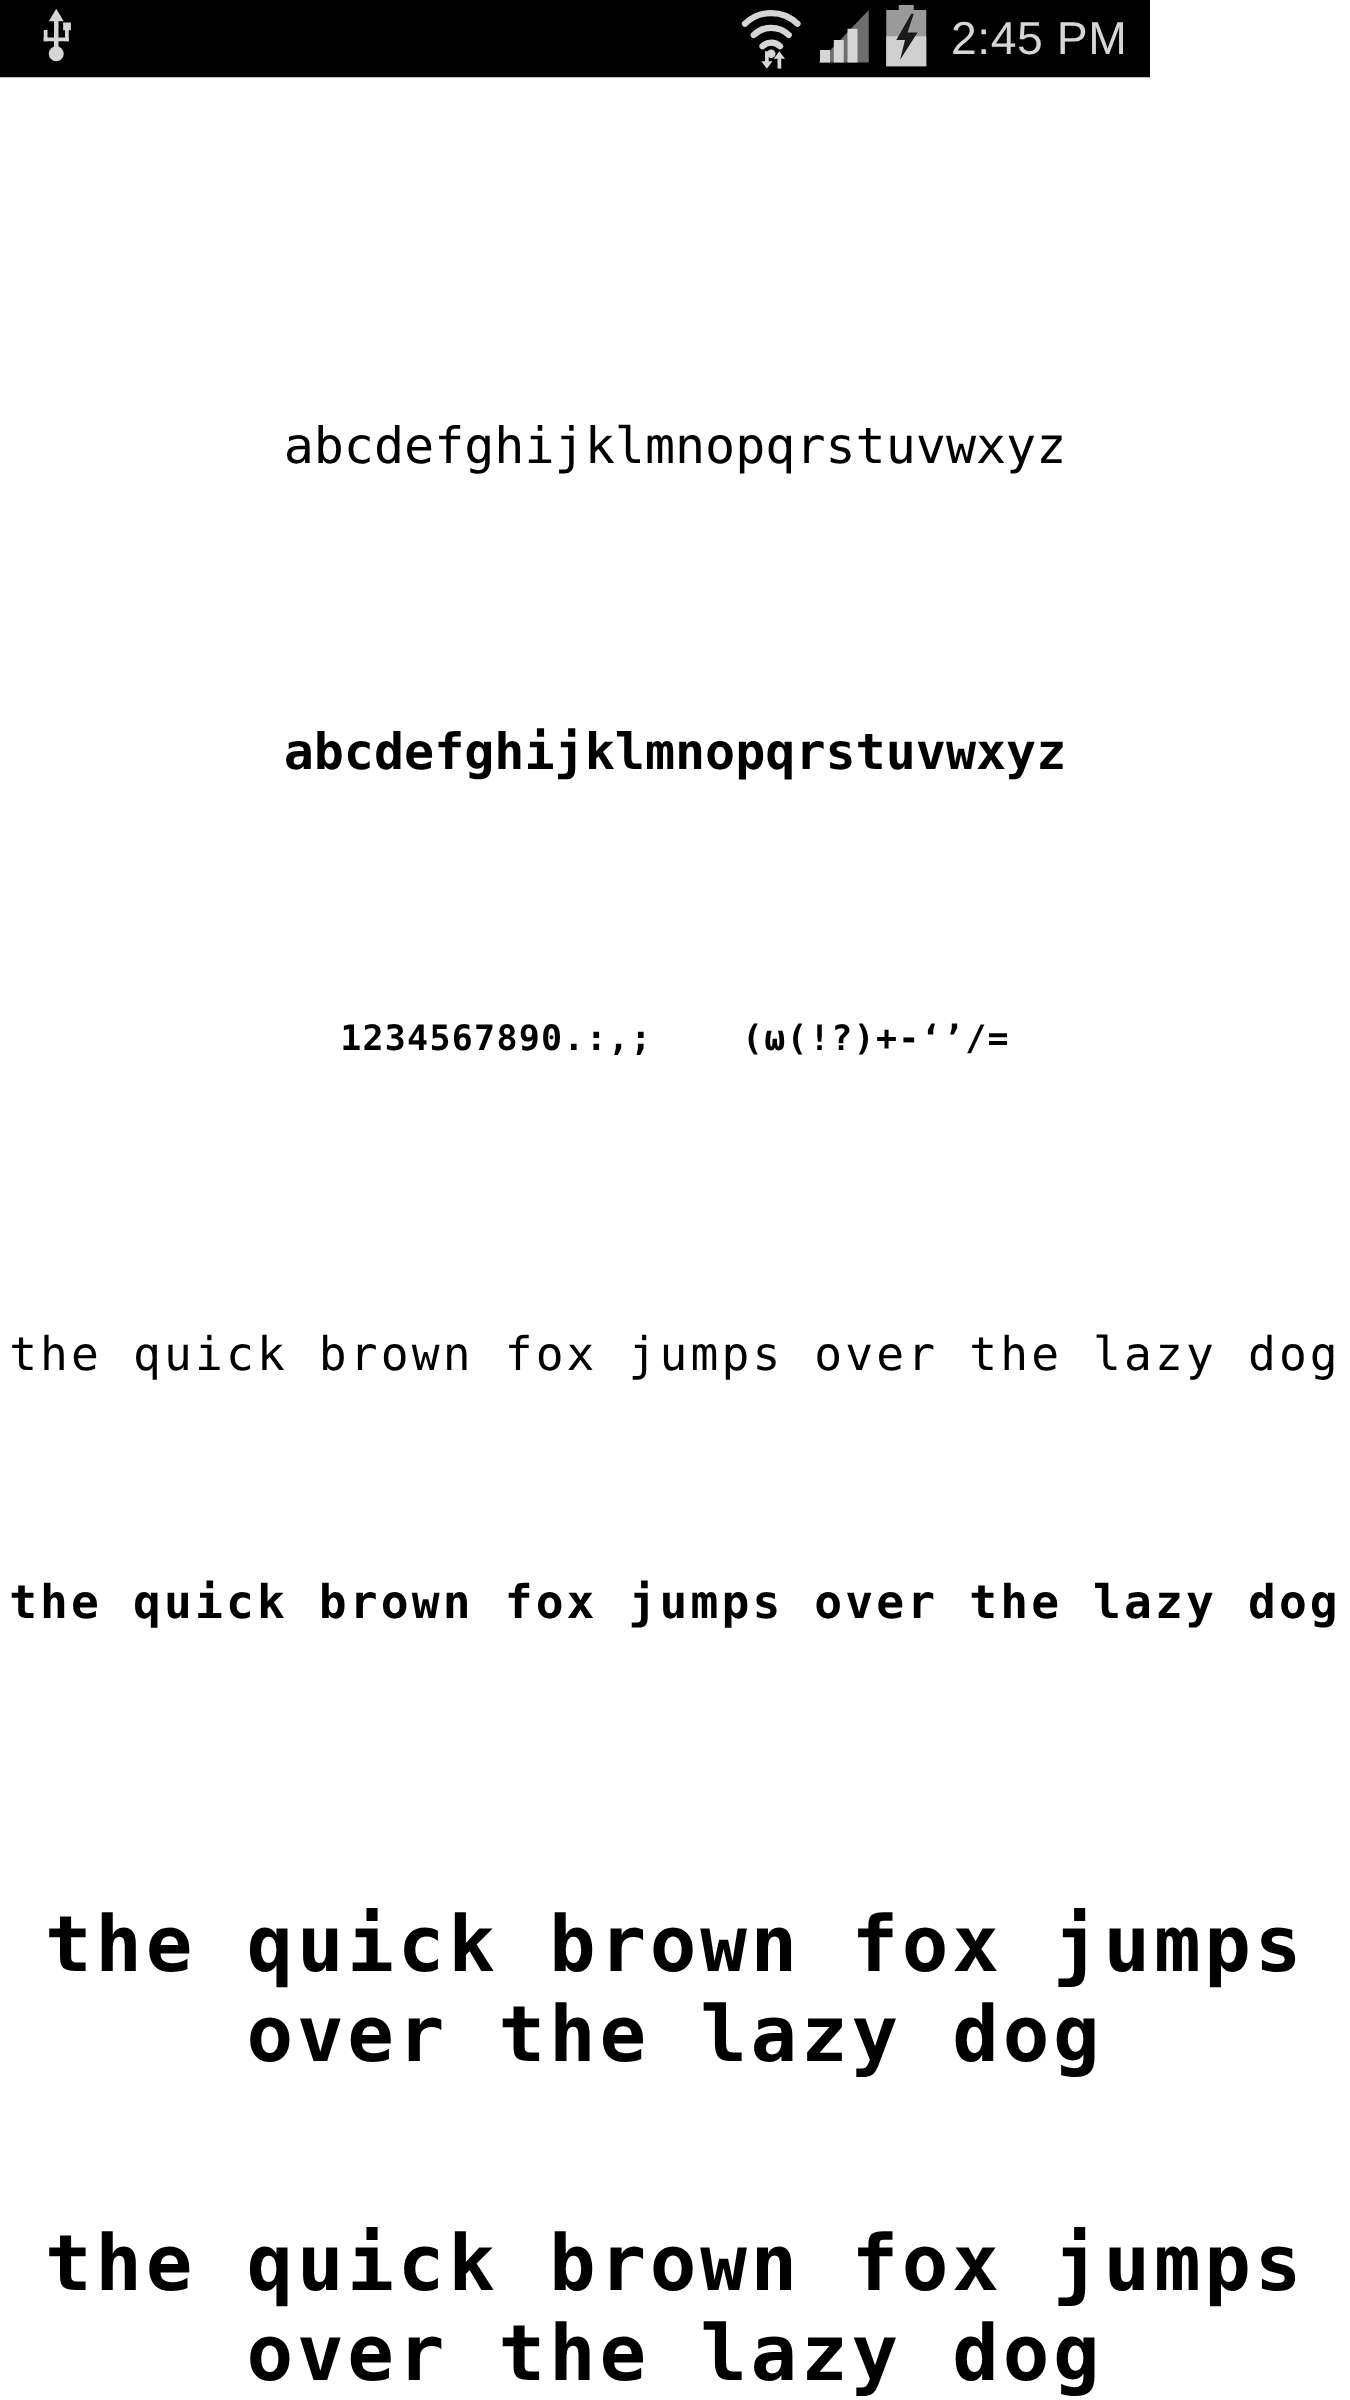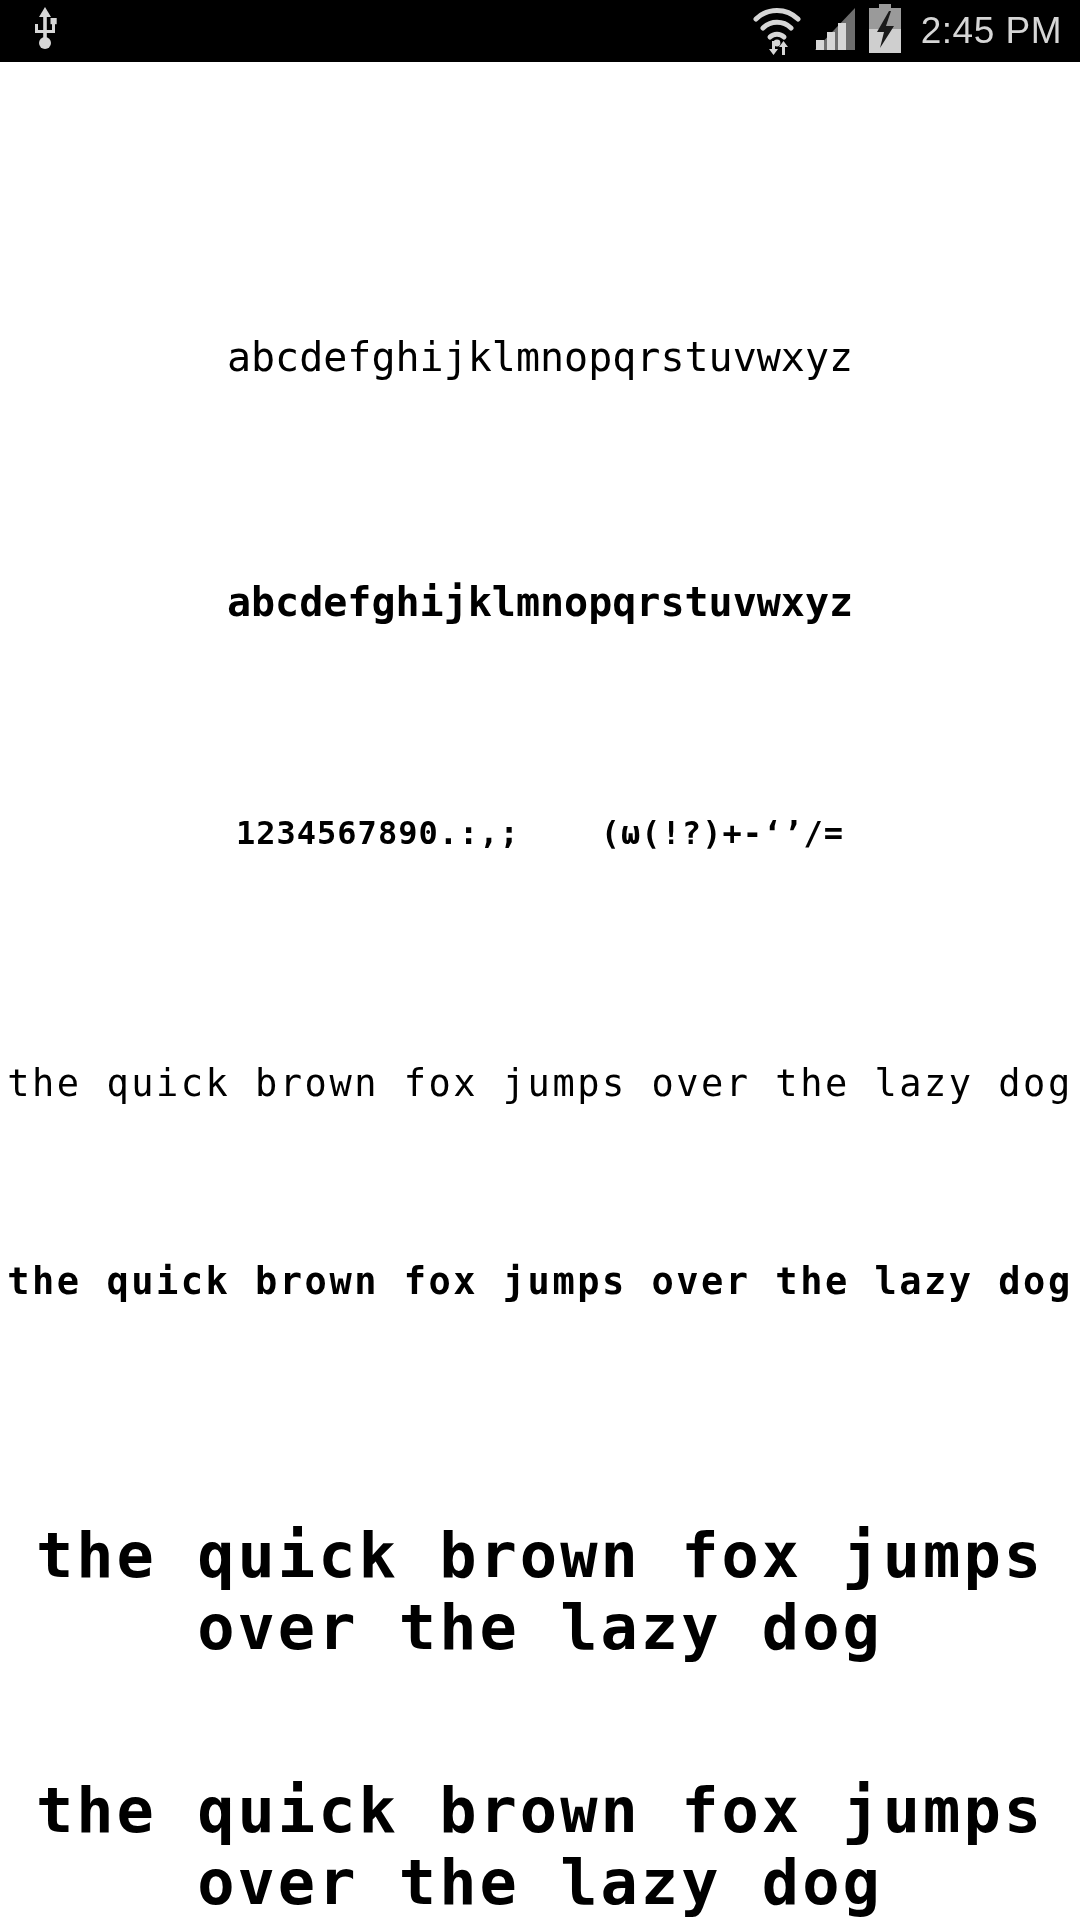--- a/index.html
+++ b/index.html
@@ -8,21 +8,21 @@
     width:1080px;
     height:1920px;
     background:#ffffff;
     font-family:"Liberation Sans", sans-serif;
     overflow:hidden;
   }
 
   
   #status-bar{
     position:relative;
-    width:1080px;
+    width:920px;
     height:62px;
     background:#000000;
     display:flex;
     align-items:center;
   }
   #status-left{
     display:flex;
     align-items:center;
     padding-left:30px;
   }
@@ -73,21 +73,21 @@
     font-weight:500;
   }
   #sample-alpha-2{
     top:517px;
     font-size:40px;
     letter-spacing:0px;
     font-weight:600;
   }
   #sample-symbols{
     top:752px;
-    font-size:32px;
+    font-size:28px;
     letter-spacing:1px;
     font-weight:700;
   }
   #sample-pangram-1{
     top:1000px;
     font-size:37px;
     letter-spacing:2.5px;
     font-weight:500;
   }
   #sample-pangram-2{

